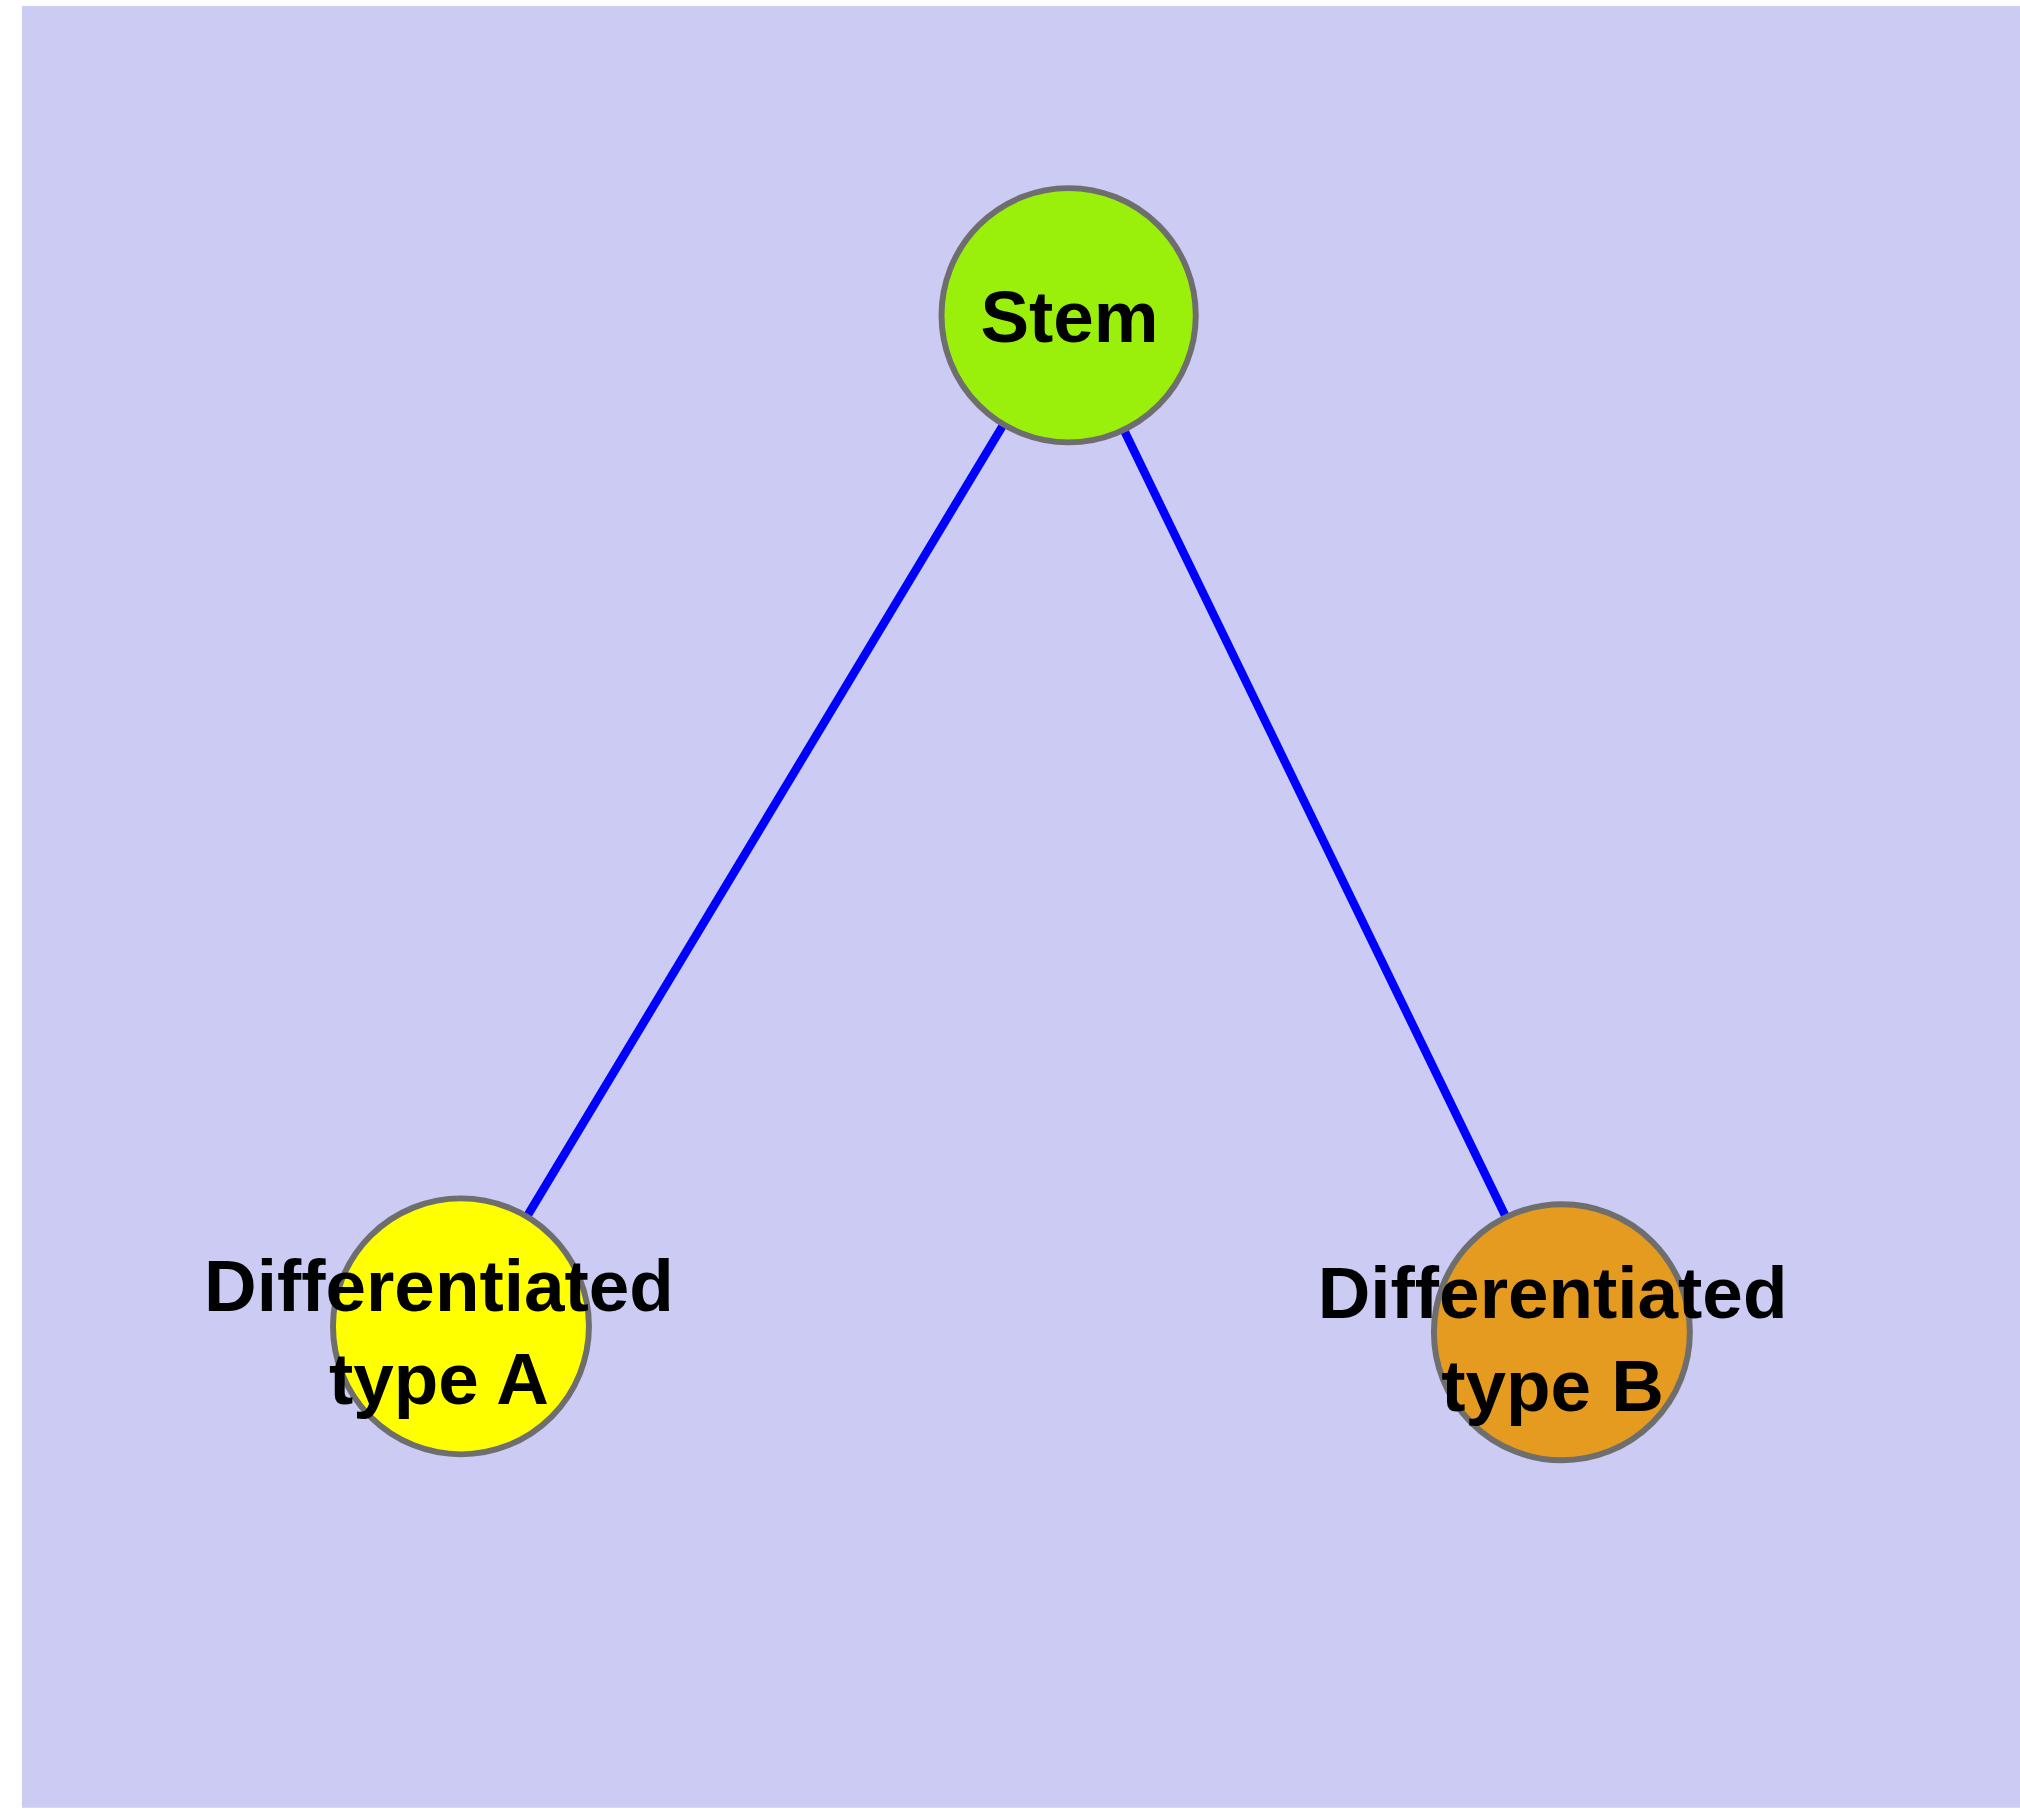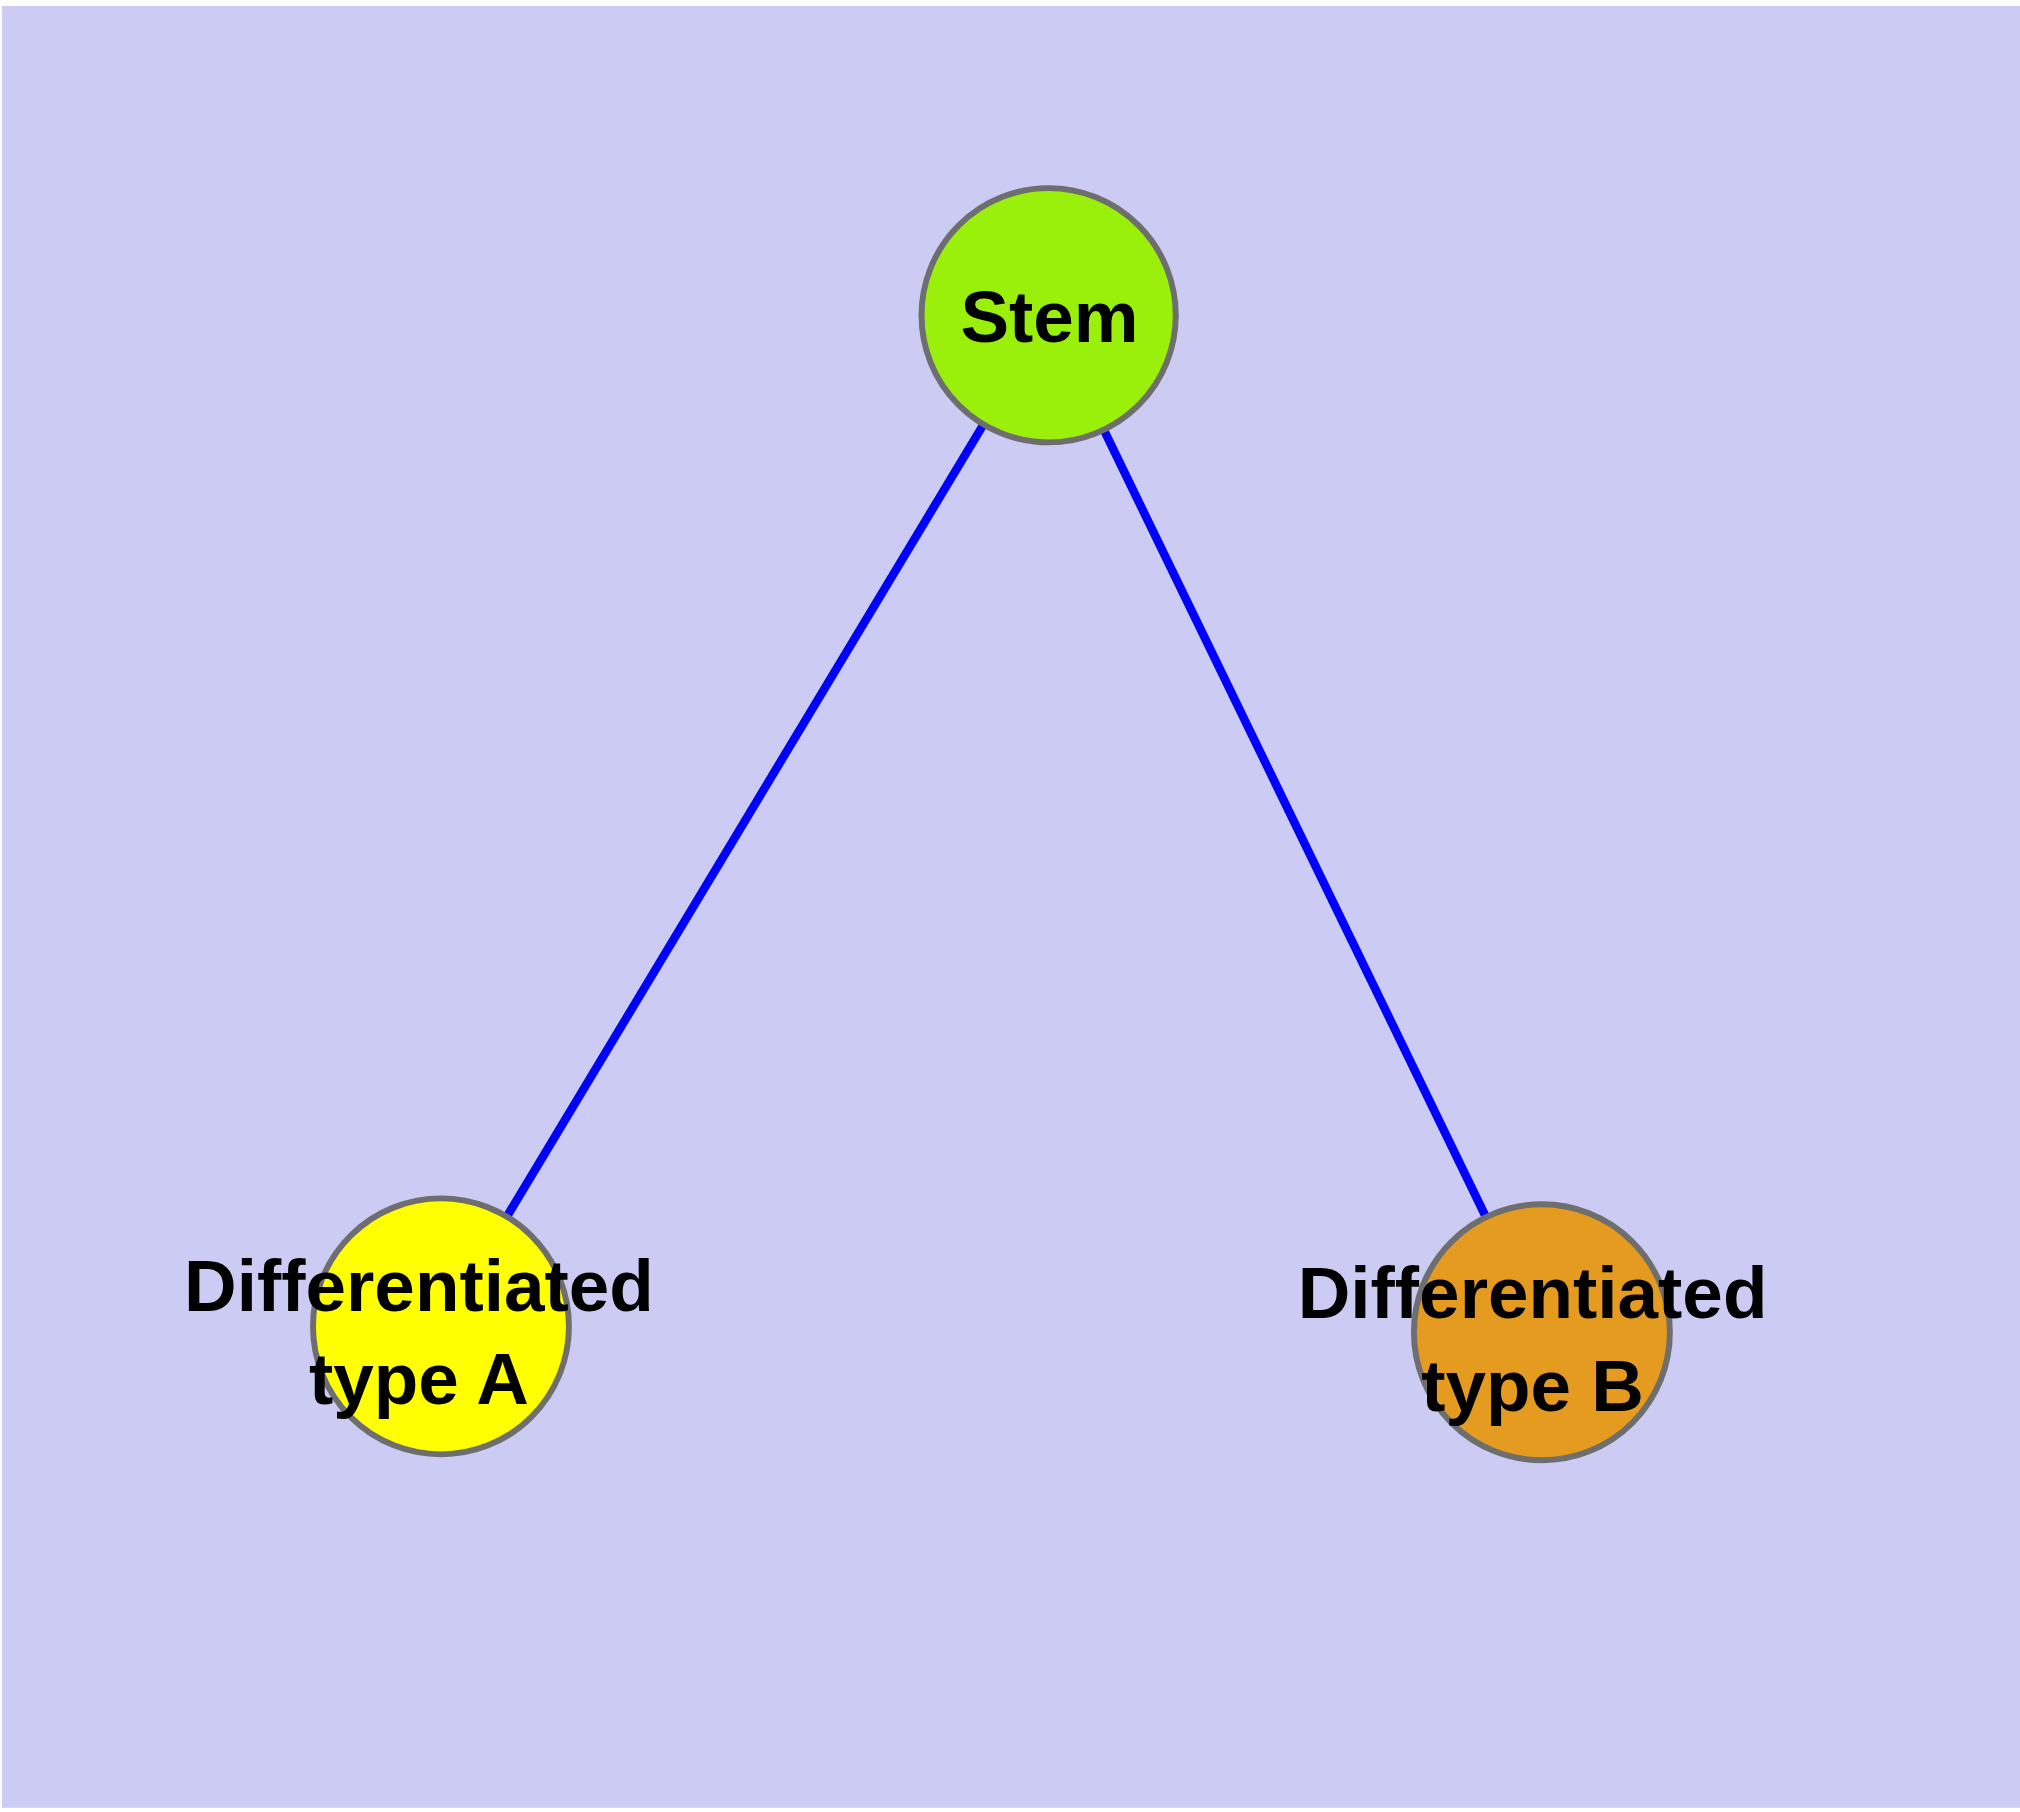--- a/index.html
+++ b/index.html
@@ -7,20 +7,21 @@
     padding: 0;
     background: #ffffff;
     width: 2021px;
     height: 1812px;
     overflow: hidden;
   }
   #stage {
     position: relative;
     width: 1640px;
     height: 1812px;
+    padding-left: 20px;
   }
   svg { display: block; }
   .node-label text {
     font-family: "Liberation Sans", sans-serif;
     font-weight: bold;
     font-size: 86px;
     text-anchor: middle;
   }
   .edge-line {
     stroke-width: 10px;

